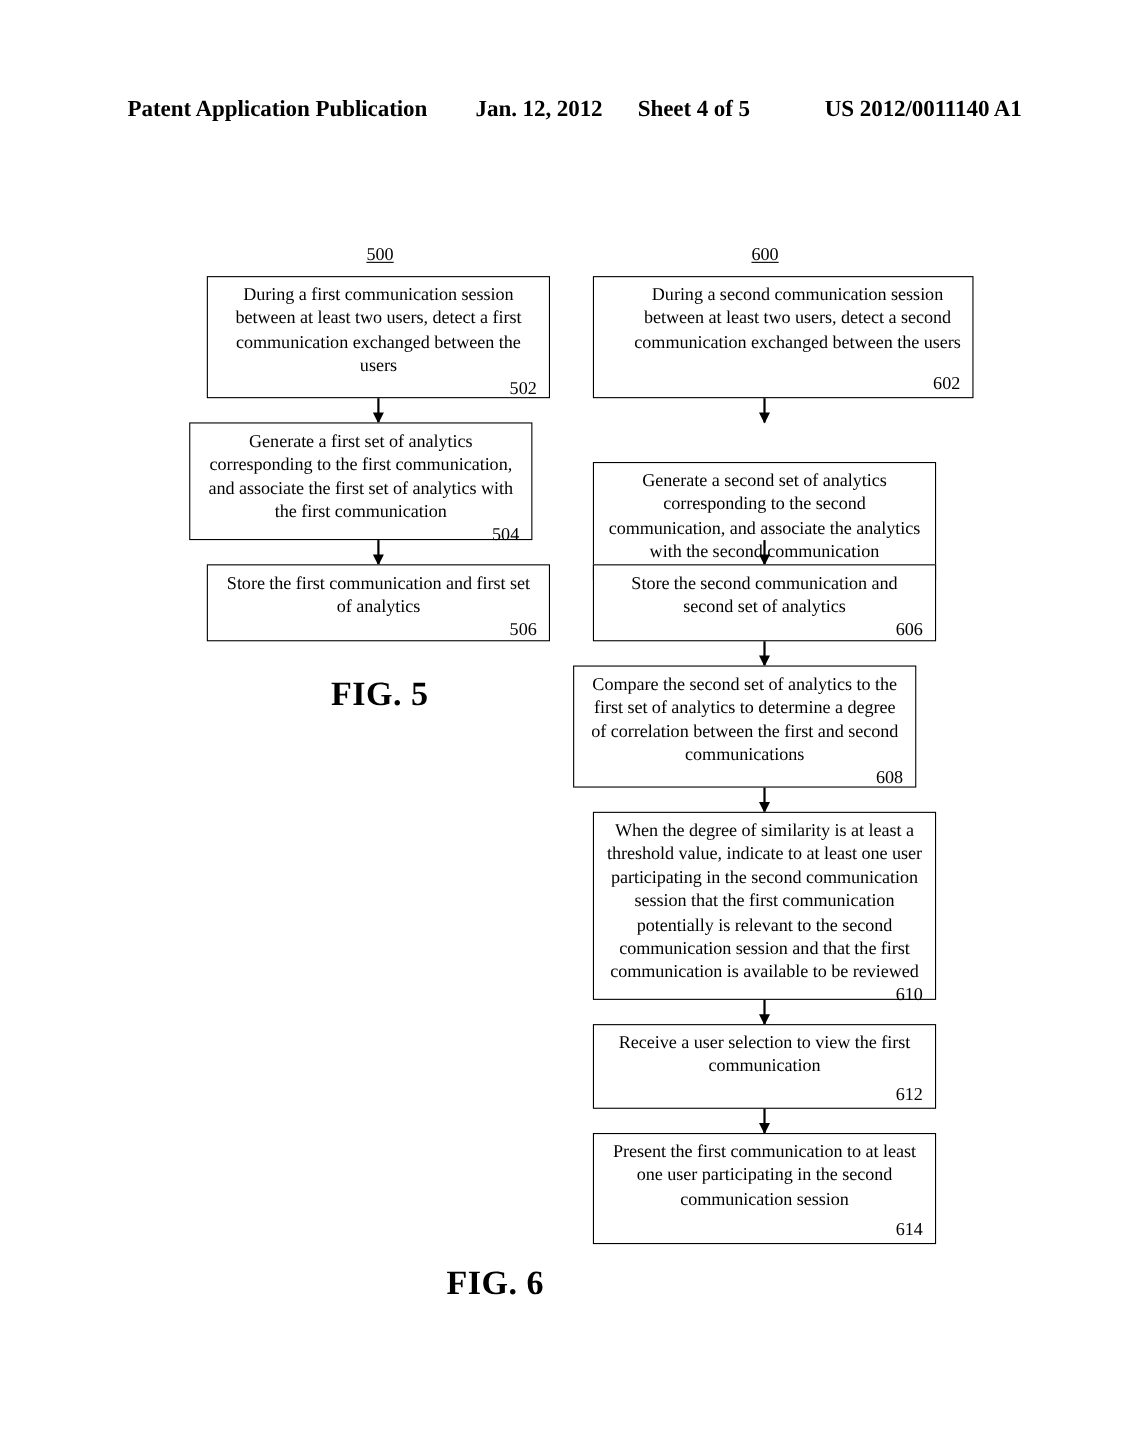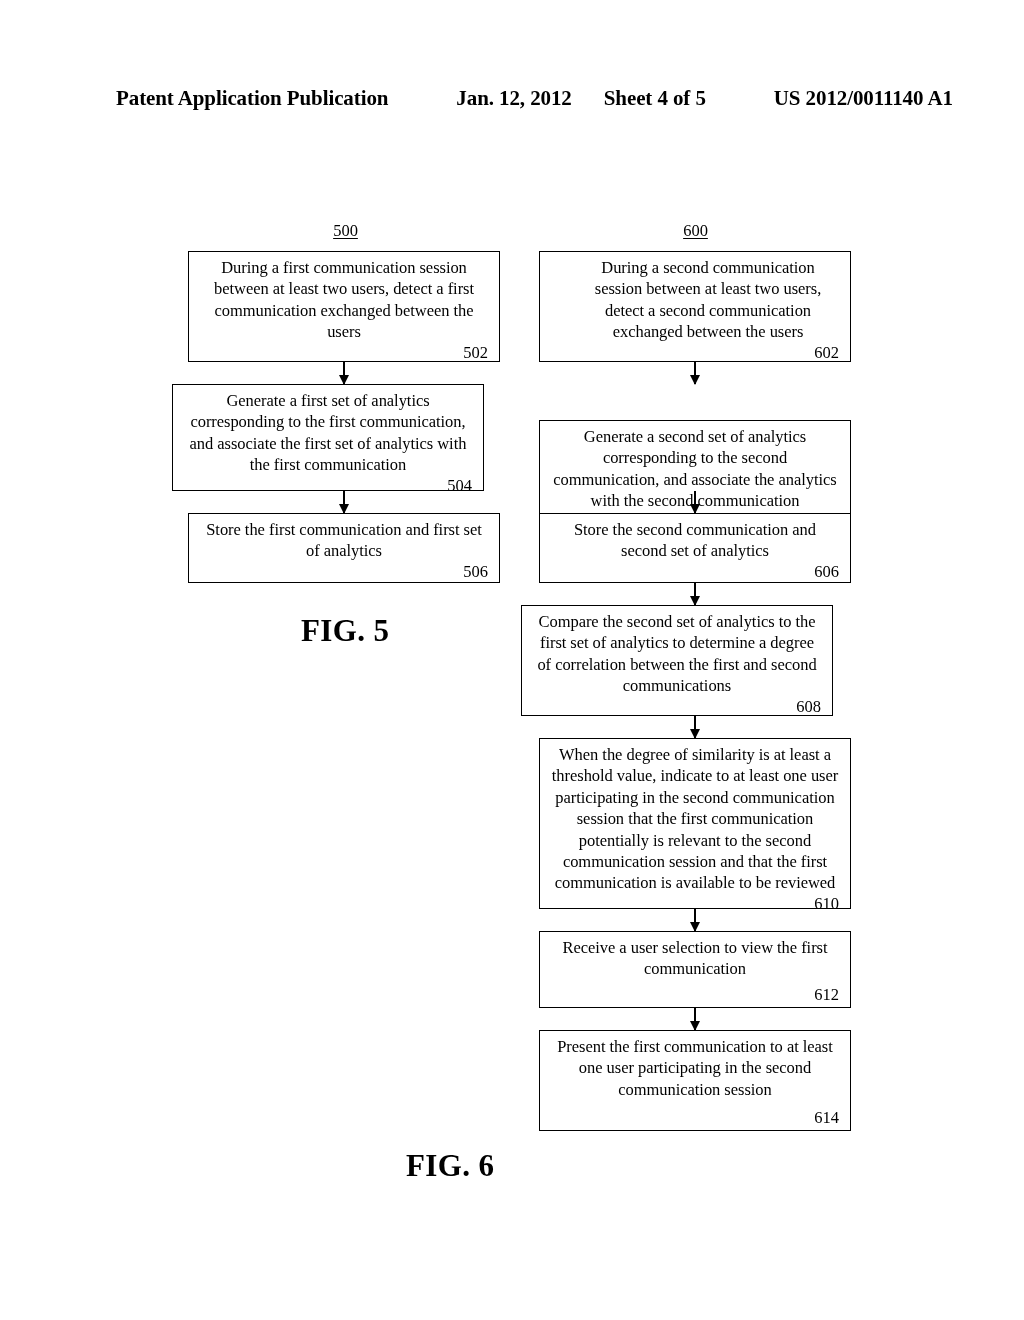--- a/index.html
+++ b/index.html
@@ -26,21 +26,21 @@
     align-items: baseline;
     font-family: "Liberation Serif", "DejaVu Serif", serif;
     font-weight: bold;
     font-size: 21px;
     letter-spacing: -0.1px;
     white-space: nowrap;
   }
   .hdr-pub { flex: 0 0 auto; }
   .hdr-date {
     flex: 0 0 auto;
-    margin-left: 68px;
+    margin-left: 44px;
   }
   .hdr-sheet {
     flex: 0 0 auto;
     margin-left: 32px;
   }
   .hdr-num {
     flex: 0 0 auto;
     margin-left: 68px;
   }
 
@@ -134,21 +134,21 @@
 
 <div class="flow-box" style="left:188px; top:513px; width:312px; height:70px;">
   <div class="flow-text">Store the first communication and first set of analytics</div>
   <div class="flow-ref">506</div>
 </div>
 
 <div class="fig-caption" style="left:301px; top:613px;">FIG. 5</div>
 
 <div class="ref-label" style="left:668px; top:221px; width:55px;">600</div>
 
-<div class="flow-box" style="left:539px; top:251px; width:312px; height:111px;padding-left:36px;">
+<div class="flow-box" style="left:539px; top:251px; width:346px; height:111px;padding-left:36px;">
   <div class="flow-text">During a second communication session between at least two users, detect a second communication exchanged between the users</div>
   <div class="flow-ref">602</div>
 </div>
 
 <div class="arrow" style="left:694px; top:362px; height:22px;"></div>
 
 <div class="flow-box" style="left:539px; top:384px; width:312px; height:107px;margin-top:36px;">
   <div class="flow-text">Generate a second set of analytics corresponding to the second communication, and associate the analytics with the second communication</div>
 </div>
 

